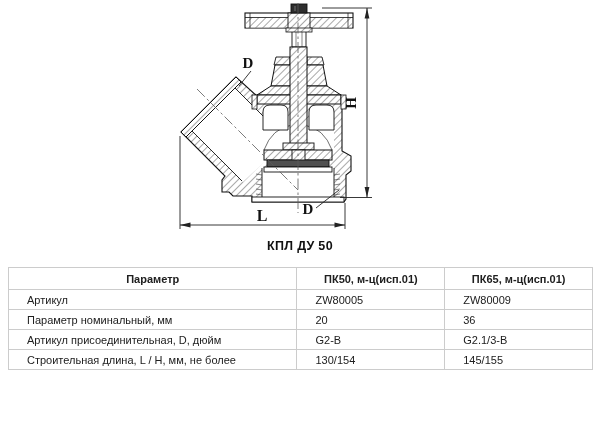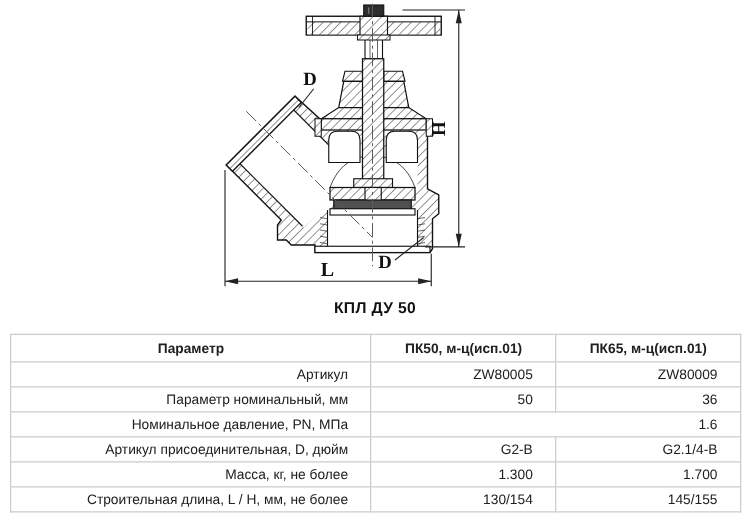--- a/index.html
+++ b/index.html
@@ -16,22 +16,22 @@
     border-collapse:collapse;table-layout:fixed;
     font-size:11px;color:#202020;
   }
   .spec-table th,.spec-table td{
     border:1px solid #cccccc;height:17px;padding:1px 18px;
     overflow:hidden;white-space:nowrap;font-weight:normal;
   }
   .spec-table th{font-weight:bold;text-align:center;height:19px;}
   .col-param{width:49.4%;}
   .col-val{width:25.3%;}
-  td.param{text-align:right;}
-  td.val{text-align:right;}
+  td.param{text-align:left;}
+  td.val{text-align:left;}
 </style>
 </head>
 <body>
 
 <div class="figure-wrap">
 <svg width="600" height="262" viewBox="0 0 600 262" xmlns="http://www.w3.org/2000/svg">
   <defs>
     <pattern id="hx" width="5" height="5" patternUnits="userSpaceOnUse" patternTransform="rotate(45)">
       <rect width="5" height="5" fill="#ffffff"></rect>
       <line x1="0" y1="0" x2="0" y2="5" stroke="#3f3f3f" stroke-width="0.9"></line>
@@ -159,36 +159,27 @@
     </tr>
   </thead>
   <tbody>
     <tr>
       <td class="param">Артикул</td>
       <td class="val">ZW80005</td>
       <td class="val">ZW80009</td>
     </tr>
     <tr>
       <td class="param">Параметр номинальный, мм</td>
-      <td class="val">50</td>
+      <td class="val">20</td>
       <td class="val">36</td>
-    </tr>
-    <tr>
-      <td class="param">Номинальное давление, PN, МПа</td>
-      <td class="val" colspan="2">1.6</td>
     </tr>
     <tr>
       <td class="param">Артикул присоединительная, D, дюйм</td>
       <td class="val">G2-B</td>
-      <td class="val">G2.1/4-B</td>
-    </tr>
-    <tr>
-      <td class="param">Масса, кг, не более</td>
-      <td class="val">1.300</td>
-      <td class="val">1.700</td>
+      <td class="val">G2.1/3-B</td>
     </tr>
     <tr>
       <td class="param">Строительная длина, L / H, мм, не более</td>
       <td class="val">130/154</td>
       <td class="val">145/155</td>
     </tr>
   </tbody>
 </table>
 
 </body></html>

